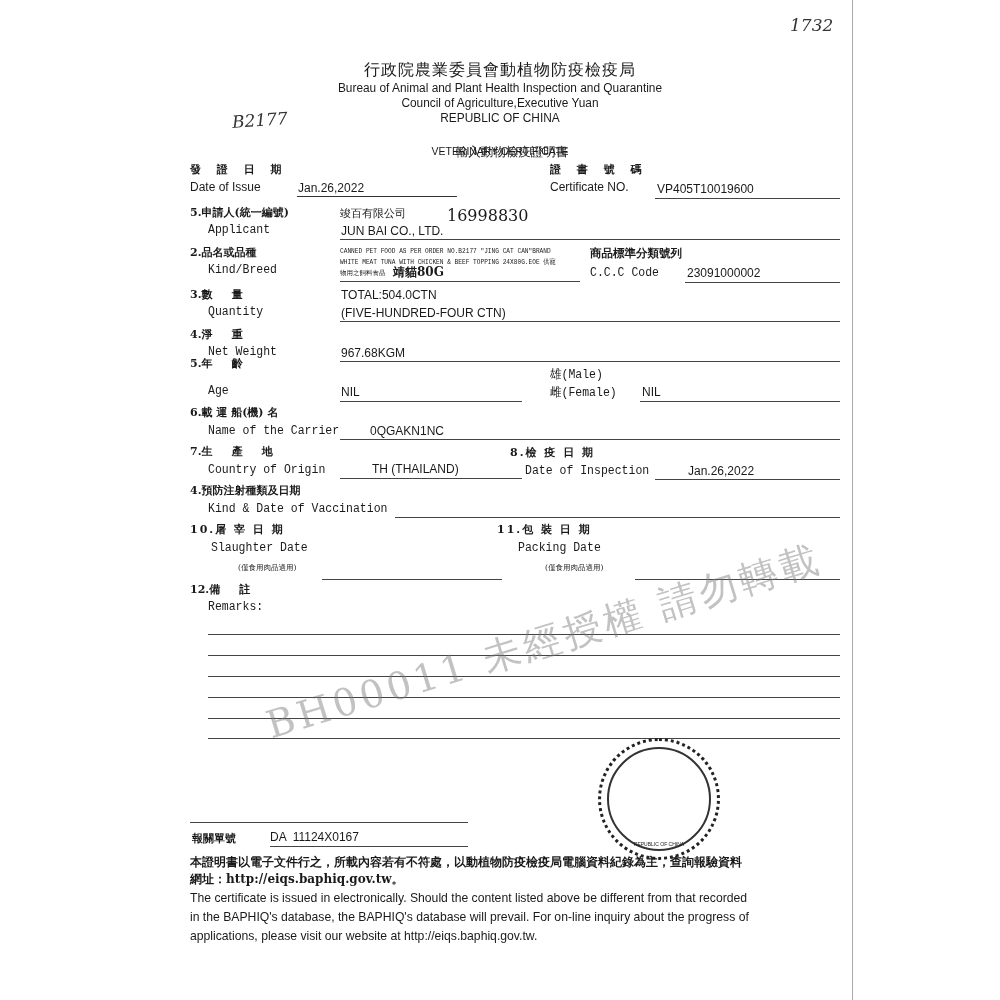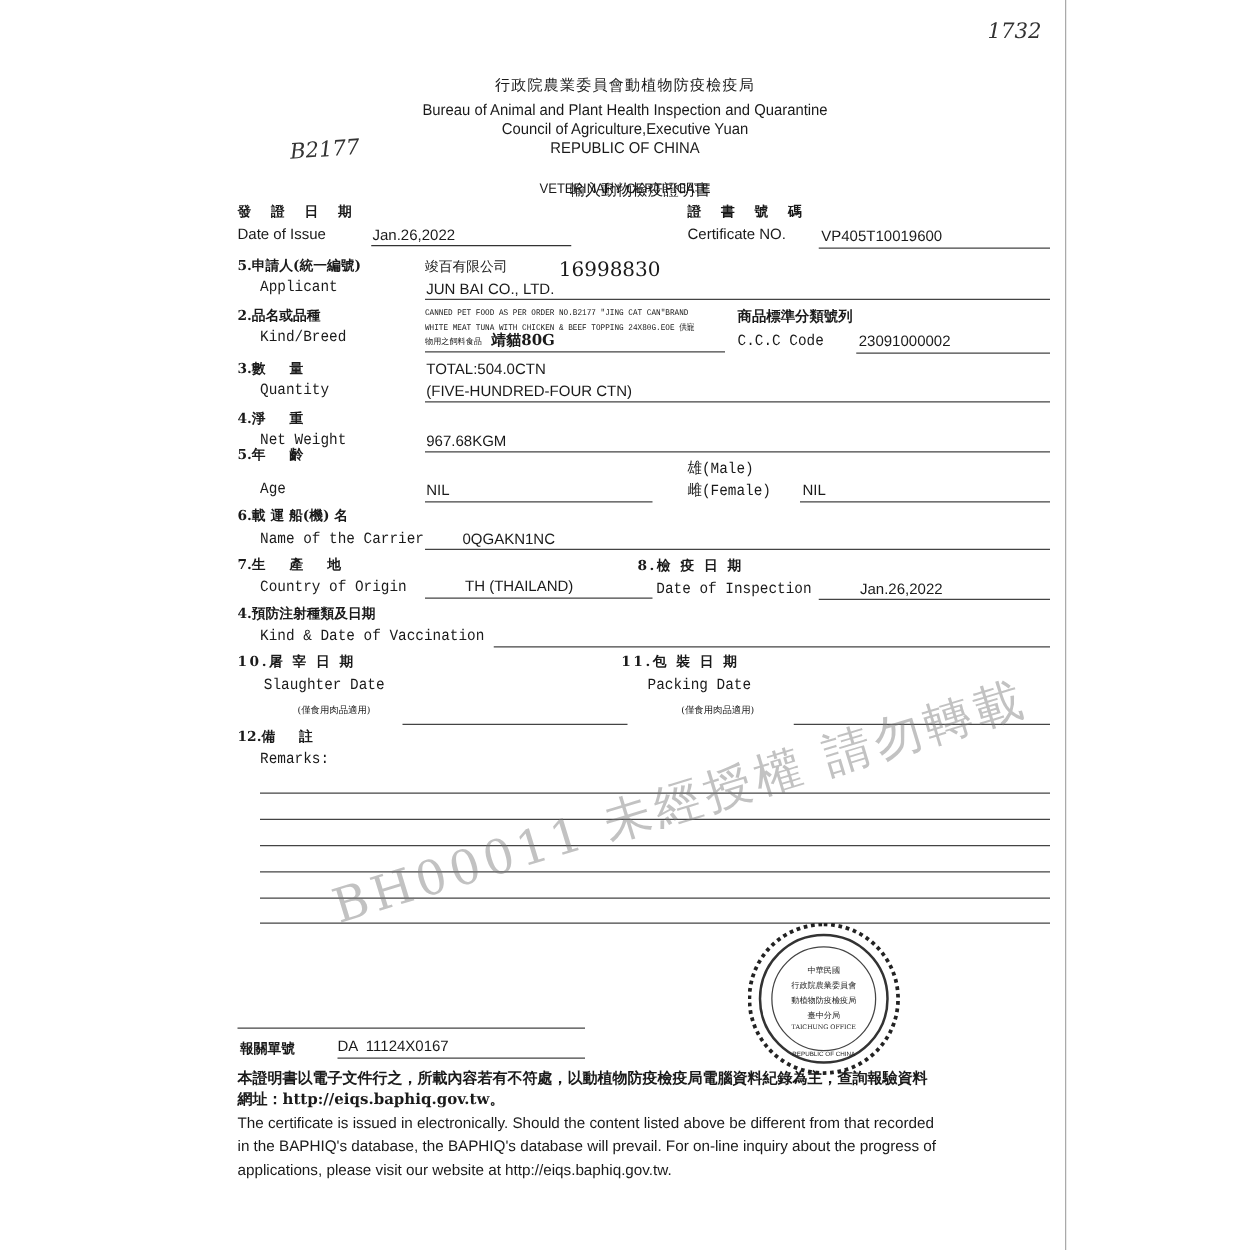--- a/index.html
+++ b/index.html
@@ -10,21 +10,21 @@
   .abs { position: absolute; white-space: nowrap; }
   .serif { font-family: "DejaVu Serif", "Liberation Serif", serif; }
   .sans { font-family: "Liberation Sans", sans-serif; }
   .hand { font-family: "DejaVu Serif", serif; font-style: italic; color: #333; }
   .rule { position: absolute; height: 0; border-top: 1.5px solid #333; }
   .rule.thin { border-top: 1px solid #444; }
   .vline { position: absolute; left: 852px; top: 0; width: 0; height: 1000px; border-left: 1.5px solid #aaa; }
   .zh-label { font-family: "DejaVu Serif", serif; font-weight: bold; font-size: 11px; letter-spacing: 2px; }
   .en-label { font-family: "Liberation Mono", monospace; font-size: 12.5px; transform: scaleX(0.92); transform-origin: left; }
   .val { font-family: "Liberation Sans", sans-serif; font-size: 12px; }
-  .title-zh { font-family: Liberation Sans, sans-serif; font-size: 12px; letter-spacing: 1px; }
+  .title-zh { font-family: Liberation Sans, sans-serif; font-size: 16px; letter-spacing: 1px; }
   .title-en { font-family: "Liberation Sans", sans-serif; font-size: 12.5px; transform: scaleX(0.95); }
   .center { left: 0; width: 1000px; text-align: center; }
   .watermark {
     position: absolute; left: 275px; top: 700px; transform: rotate(-17deg); transform-origin: left bottom;
     color: rgba(120,120,120,0.45); font-family: "DejaVu Serif", serif; font-size: 38px; letter-spacing: 4px; white-space: nowrap;
   }
   .stamp {
     position: absolute; left: 598px; top: 738px; width: 122px; height: 122px; border-radius: 50%;
     border: 3px dotted #222; box-sizing: border-box;
   }
@@ -145,27 +145,20 @@
   <div class="rule thin" style="left:208px; top:655px; width:632px;"></div>
   <div class="rule thin" style="left:208px; top:676px; width:632px;"></div>
   <div class="rule thin" style="left:208px; top:697px; width:632px;"></div>
   <div class="rule thin" style="left:208px; top:718px; width:632px;"></div>
   <div class="rule thin" style="left:208px; top:738px; width:632px;"></div>
 
   <div class="watermark">BH00011 未經授權 請勿轉載</div>
 
   <div class="stamp">
     <div class="stamp-ring"></div>
-    <div class="stamp-inner">
-      <div>中華民國</div>
-      <div>行政院農業委員會</div>
-      <div>動植物防疫檢疫局</div>
-      <div>臺中分局</div>
-      <div class="stamp-bottom">TAICHUNG OFFICE</div>
-    </div>
     <div class="abs sans" style="left:0; width:116px; top:100px; text-align:center; font-size:5px;">REPUBLIC OF CHINA</div>
   </div>
 
   <div class="rule thin" style="left:190px; top:822px; width:278px;"></div>
   <div class="abs zh-label" style="left:192px; top:831px; letter-spacing:0;">報關單號</div>
   <div class="abs val" style="left:270px; top:830px; white-space:pre;">DA  11124X0167</div>
   <div class="rule thin" style="left:270px; top:846px; width:198px;"></div>
 
   <div class="abs footer-zh" style="left:190px; top:854px;">本證明書以電子文件行之，所載內容若有不符處，以動植物防疫檢疫局電腦資料紀錄為主，查詢報驗資料</div>
   <div class="abs footer-zh" style="left:190px; top:871px;">網址：http://eiqs.baphiq.gov.tw。</div>

